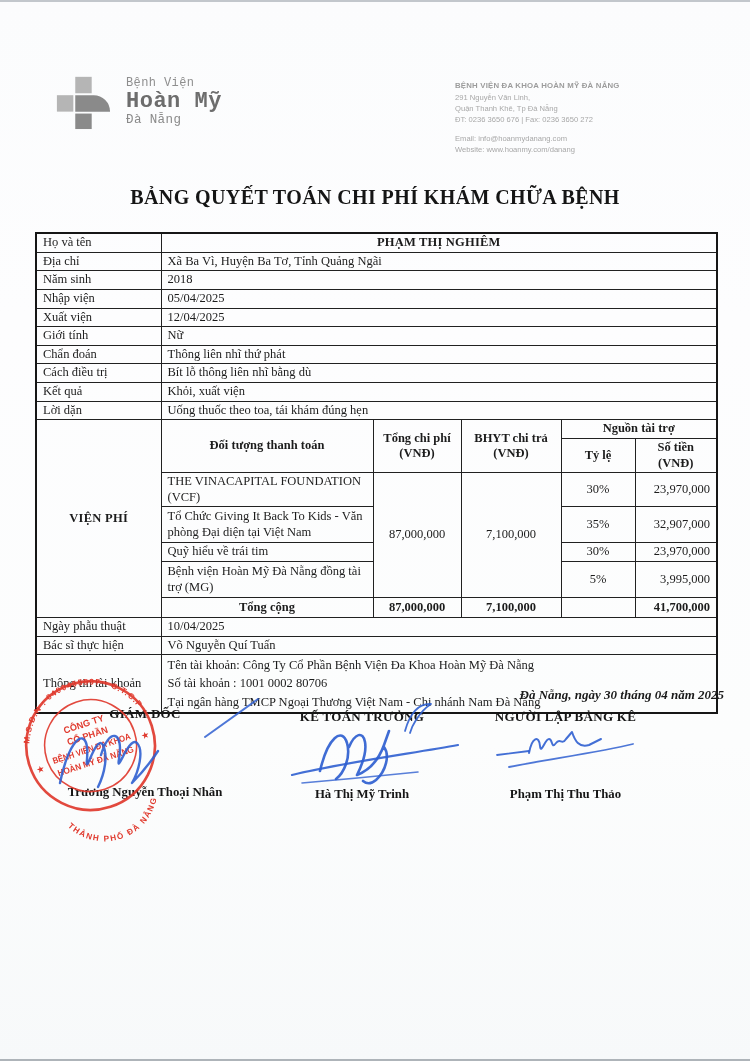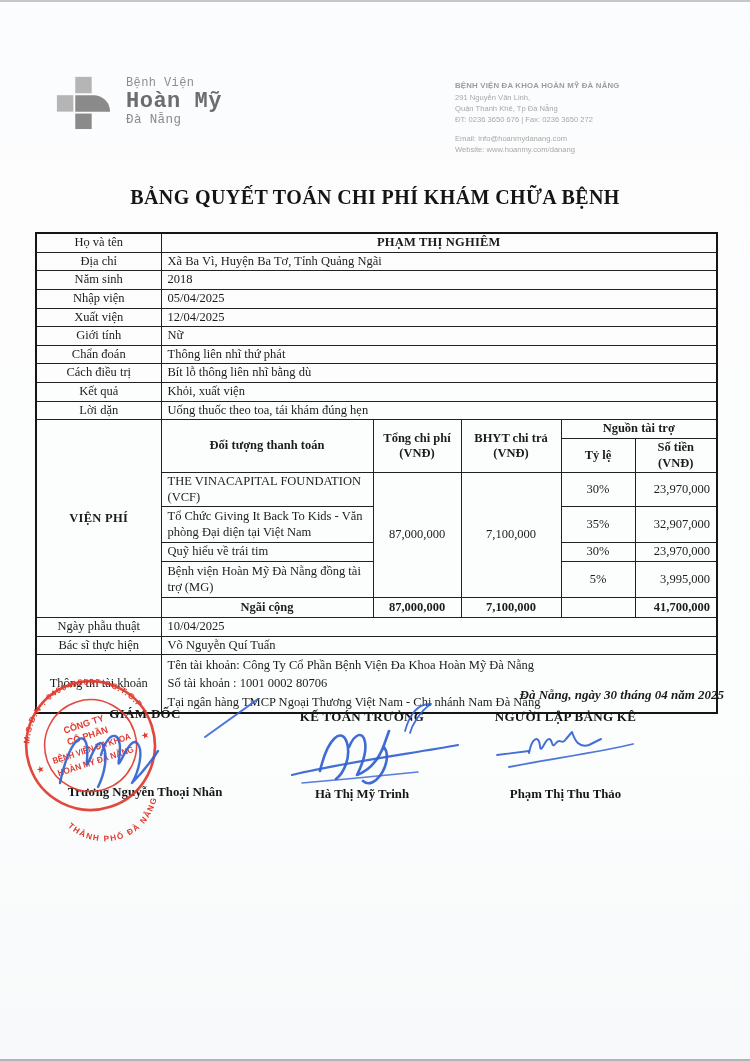--- a/index.html
+++ b/index.html
@@ -29,21 +29,21 @@
   
   .doc-title{position:absolute;left:0;right:0;top:186px;text-align:center;
              font-size:20px;font-weight:bold;letter-spacing:.4px;color:#151515;}
 
   
   .tbl-wrap{position:absolute;left:35px;top:232px;width:681px;}
   table.main{border-collapse:collapse;width:681px;table-layout:fixed;}
   table.main td{border:1px solid #212121;font-size:12.5px;padding:1px 6px;
                 vertical-align:middle;line-height:1.25;overflow:hidden;}
   table.main{border:2px solid #161616;}
-  td.lbl{padding-left:7px;text-align:center;}
+  td.lbl{padding-left:7px;}
   td.val{padding-left:8px;}
   .row-h{height:17px;}
   td.name-val{text-align:center;font-weight:bold;font-size:13.5px;letter-spacing:.2px;}
   td.section-lbl{text-align:center;font-weight:bold;font-size:13px;letter-spacing:.3px;}
   td.hdr{font-weight:bold;text-align:center;font-size:12.5px;padding:1px 2px;}
   td.sponsor-name{font-size:12px;padding:1px 4px;}
   td.money{text-align:right;padding-right:5px;font-size:12.5px;}
   td.money-c{text-align:center;font-size:12.5px;}
   td.rate{text-align:center;font-size:12.5px;}
   td.total-lbl{text-align:center;font-weight:bold;font-size:13px;}
@@ -179,21 +179,21 @@
       <td class="rate">30%</td>
       <td class="money">23,970,000</td>
     </tr>
     <tr style="height:36px">
       <td class="sponsor-name">Bệnh viện Hoàn Mỹ Đà Nẵng đồng tài trợ (MG)</td>
       <td class="rate">5%</td>
       <td class="money">3,995,000</td>
     </tr>
 
     <tr style="height:20px">
-      <td class="total-lbl">Ngãi cộng</td>
+      <td class="total-lbl">Tổng cộng</td>
       <td class="money-c b">87,000,000</td>
       <td class="money-c b">7,100,000</td>
       <td></td>
       <td class="money b">41,700,000</td>
     </tr>
 
     <tr style="height:18px">
       <td class="lbl">Ngày phẫu thuật</td>
       <td class="val" colspan="5">10/04/2025</td>
     </tr>

